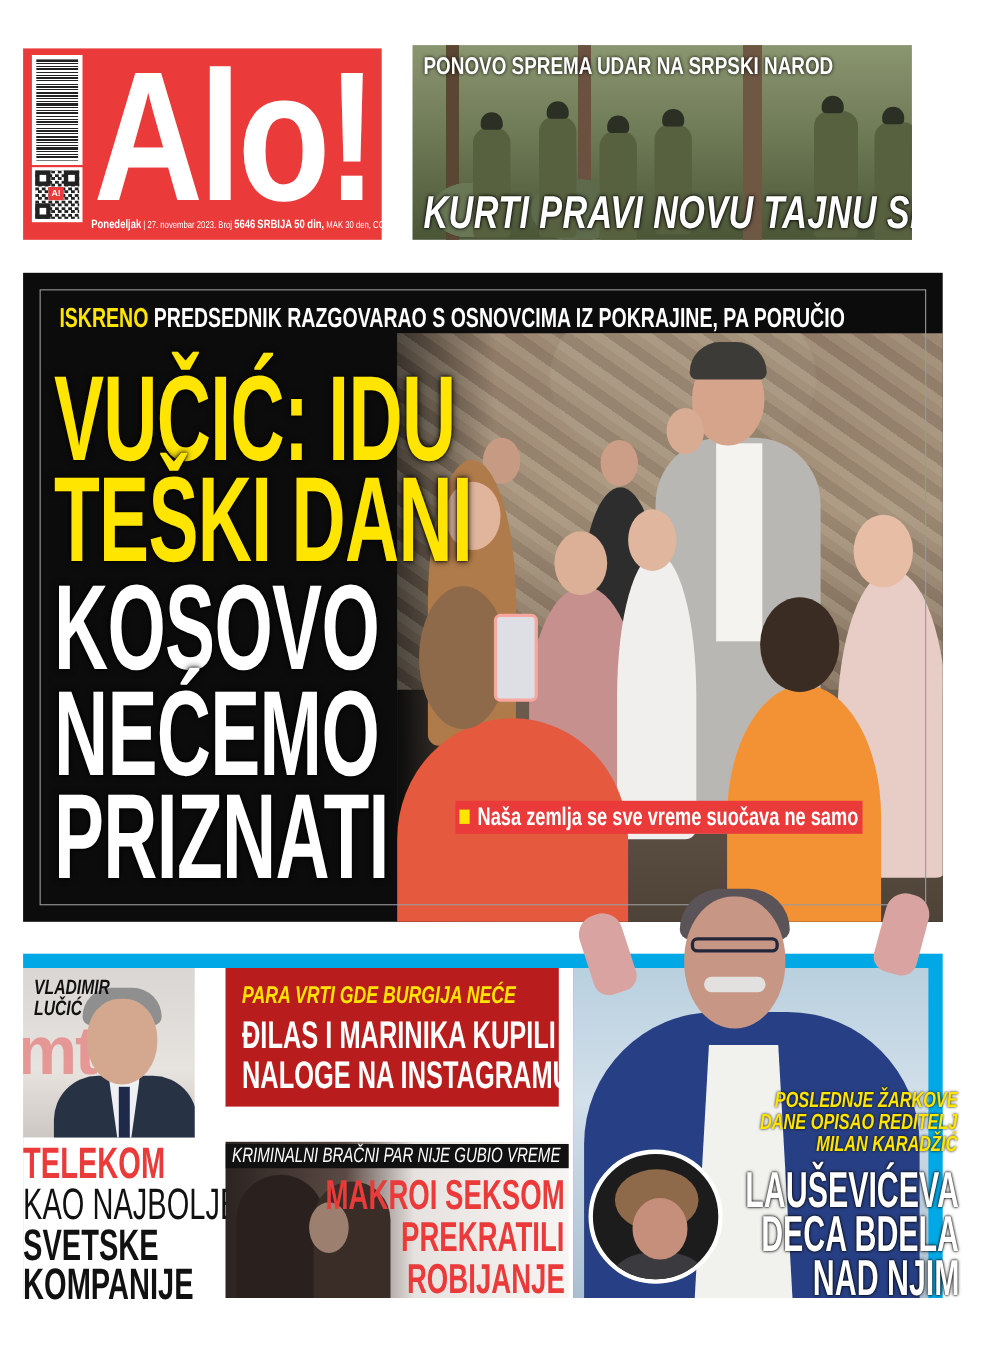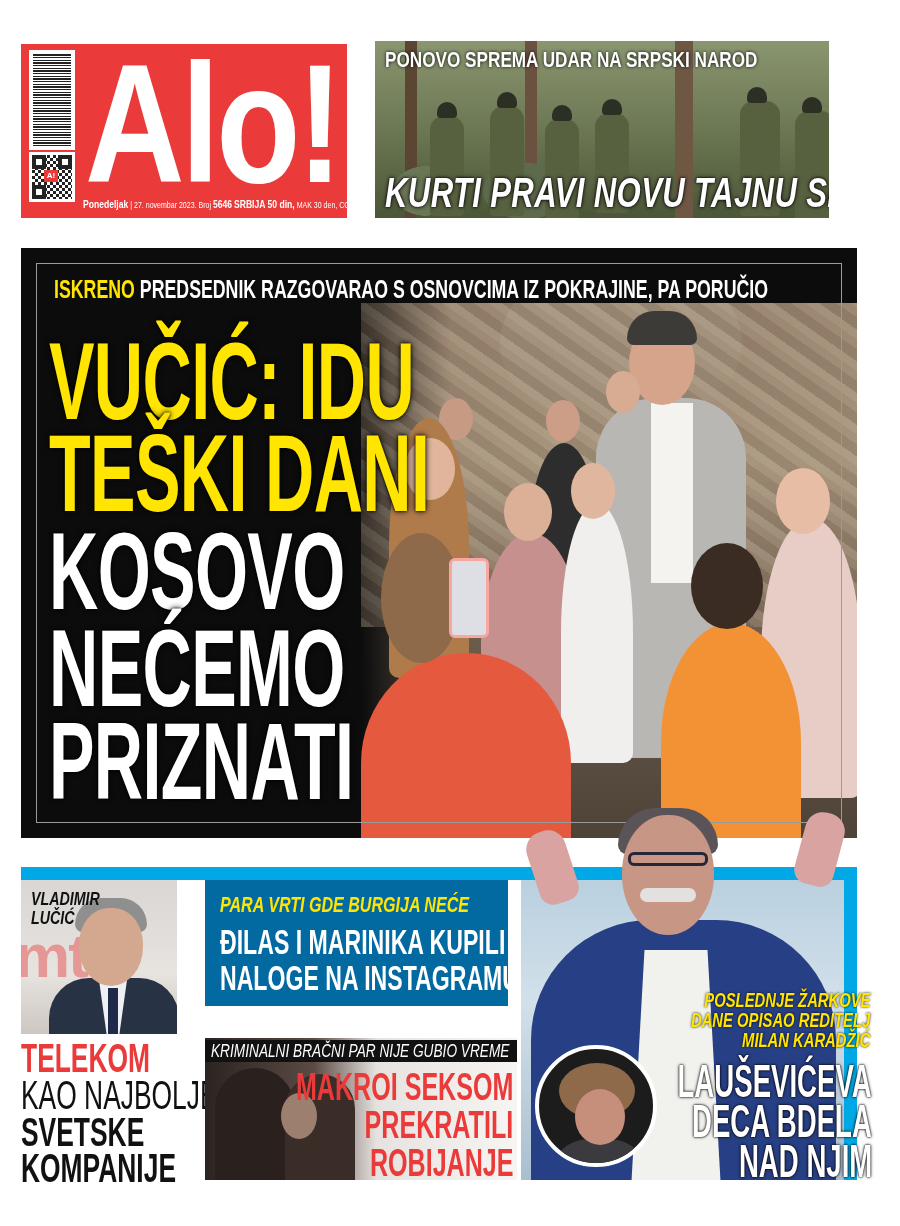--- a/index.html
+++ b/index.html
@@ -75,21 +75,21 @@
   .lucic-photo .face { position: absolute; left: 58px; top: 28px; width: 64px; height: 78px; background: #d4a88e; border-radius: 46% 46% 50% 50%; }
   .lucic-photo .hair { position: absolute; left: 54px; top: 18px; width: 72px; height: 34px; background: #8f8f8f; border-radius: 36px 36px 10px 10px; }
   .lucic-name { position: absolute; left: 10px; top: 10px; font-size: 19px; color: #111; font-style: italic; line-height: 0.98; transform: scaleX(0.75); }
   .telekom-text { position: absolute; left: 21px; top: 1040px; }
   .telekom-text div { font-size: 40px; line-height: 0.92; transform: scaleX(0.66); transform-origin: left top; white-space: nowrap; font-weight: 700; }
   .telekom-text .red { color: #ea3a3a; }
   .telekom-text .blk { color: #111; }
   .telekom-text .thin { font-weight: 400; }
 
   
-  .dilas { position: absolute; left: 205px; top: 880px; width: 303px; height: 126px; background: #0369a1; }
+  .dilas { position: absolute; left: 205px; top: 880px; width: 303px; height: 126px; background: #b91c1c; }
   .dilas .kicker { position: absolute; left: 15px; top: 12px; font-size: 22px; color: #ffe500; font-style: italic; transform: scaleX(0.73); }
   .dilas .head { position: absolute; left: 15px; font-size: 35px; color: #fff; transform: scaleX(0.66); line-height: 1; }
 
   
   .makroi { position: absolute; left: 205px; top: 1038px; width: 312px; height: 142px; overflow: hidden;
      background: linear-gradient(90deg, #2b2421 0%, #5b4a44 35%, #e6e2df 55%, #f7f5f3 100%); }
   .makroi .fig1 { position: absolute; left: 10px; top: 30px; width: 80px; height: 130px; background: #2a211e; border-radius: 40px 40px 0 0; }
   .makroi .fig2 { position: absolute; left: 80px; top: 36px; width: 70px; height: 120px; background: #3a2d28; border-radius: 40px 40px 0 0; }
   .makroi .face2 { position: absolute; left: 76px; top: 55px; width: 36px; height: 46px; background: #9d7f70; border-radius: 50%; }
   .makroi .kicker-bar { position: absolute; left: 0; top: 2px; height: 22px; background: #111; padding: 0 6px; }
@@ -183,20 +183,21 @@
     <span>PREDSEDNIK RAZGOVARAO S OSNOVCIMA IZ POKRAJINE, PA PORUČIO</span>
   </div>
 
   <div class="cond main-head yellow" style="top:78px;">VUČIĆ: IDU</div>
   <div class="cond main-head yellow" style="top:170px;">TEŠKI DANI</div>
   <div class="cond main-head white" style="top:268px;">KOSOVO</div>
   <div class="cond main-head white" style="top:365px;">NEĆEMO</div>
   <div class="cond main-head white" style="top:458px;">PRIZNATI</div>
 
   <div class="deck">
+    <div class="deck-row"><span class="deck-line"><span class="bullet-sq"></span><span>Naša zemlja se sve vreme suočava ne samo</span></span></div>
   </div>
 </div>
 
 <div class="blue-frame"></div>
 <div class="blue-inner-white-left"></div>
 
 <div class="lucic-photo">
   <div class="mts">mts</div>
   <div class="suit"></div>
   <div class="shirt"></div>

